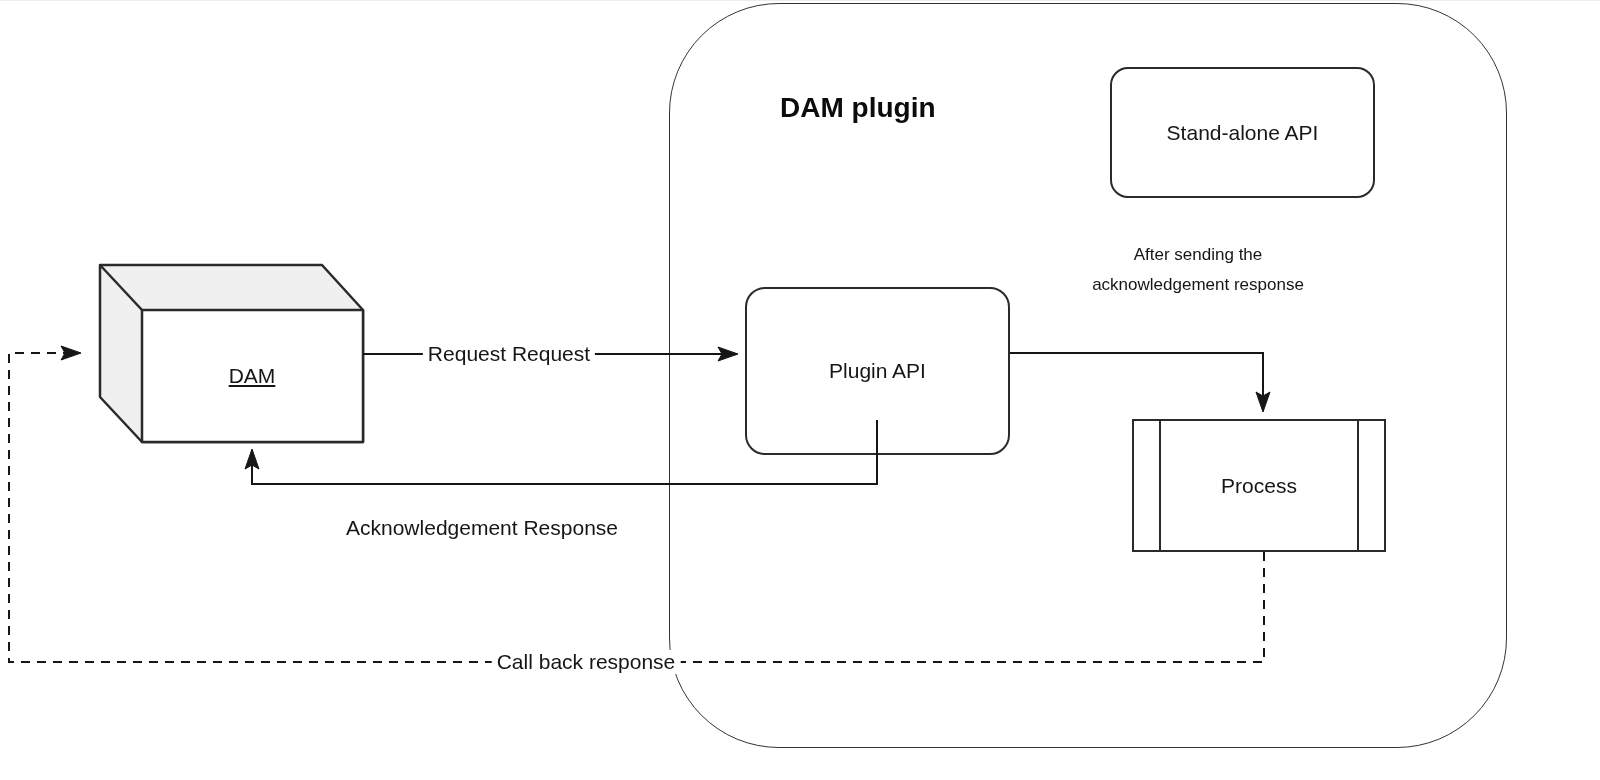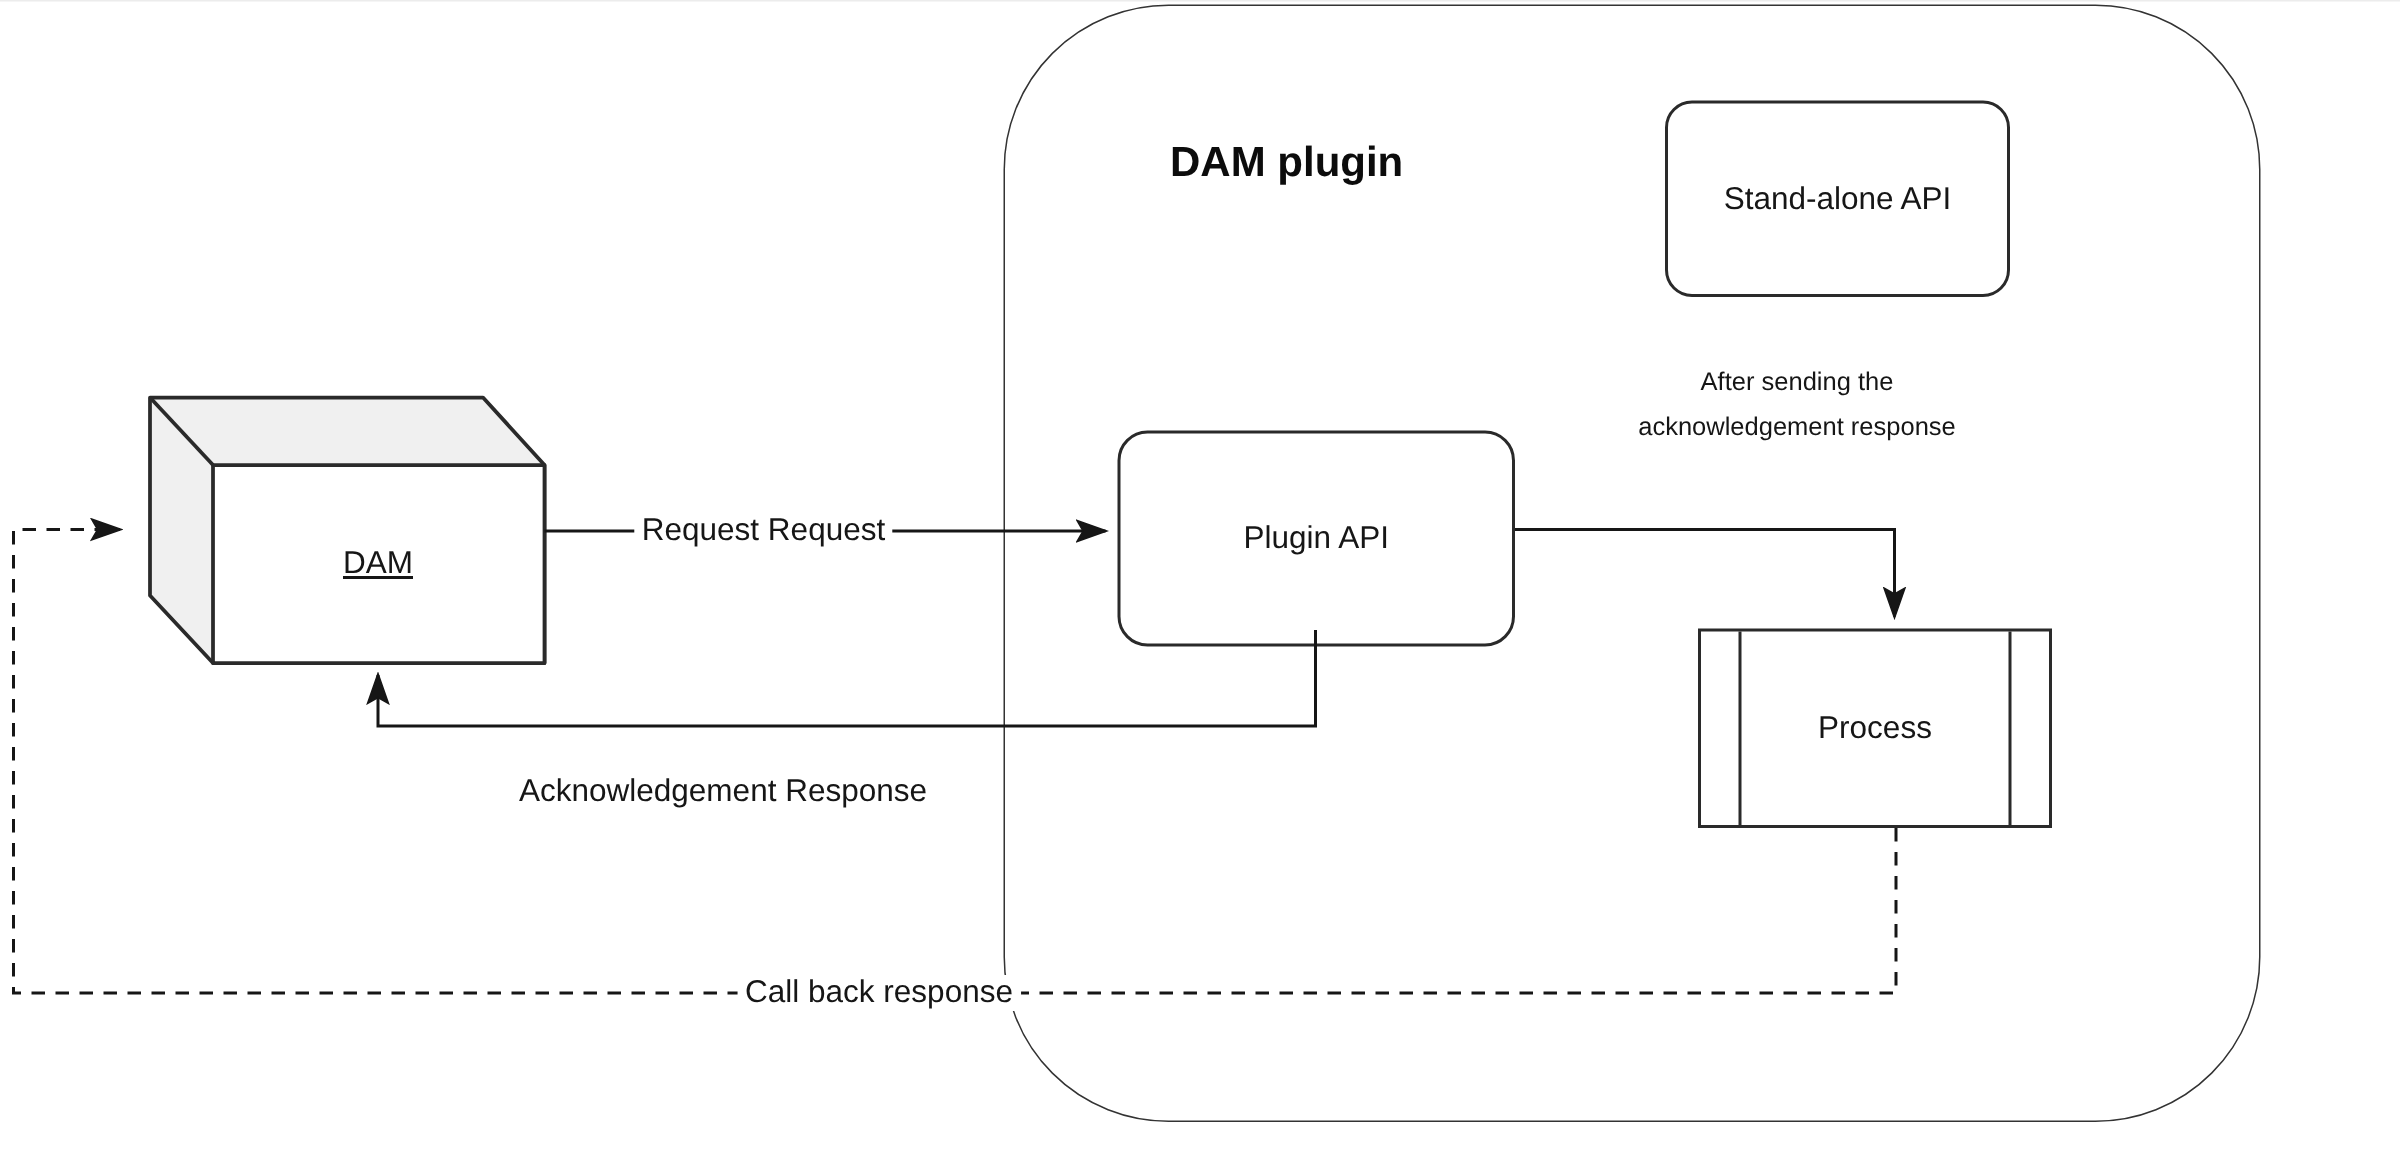--- a/index.html
+++ b/index.html
@@ -44,31 +44,31 @@
     position: absolute;
     left: 780px; top: 57px;
     font-size: 28px;
     font-weight: bold;
     color: #0c0c0c;
     white-space: nowrap;
     margin-top: 34px;
   }
   #standalone-api-box {
     left: 1110px; top: 66px;
-    width: 230px; height: 131px;
+    width: 265px; height: 131px;
     border-radius: 18px;
   }
   #plugin-api-box {
     left: 745px; top: 286px;
-    width: 265px; height: 144px;
+    width: 265px; height: 168px;
     border-radius: 20px;
   }
   #process-box {
     left: 1132px; top: 418px;
-    width: 236px; height: 133px;
+    width: 254px; height: 133px;
     border-radius: 0;
   }
   .process-bar {
     position: absolute;
     top: 0; bottom: 0;
     width: 2px;
     background: #2a2a2a;
   }
   .process-bar.left  { left: 25px; }
   .process-bar.right { right: 25px; }

